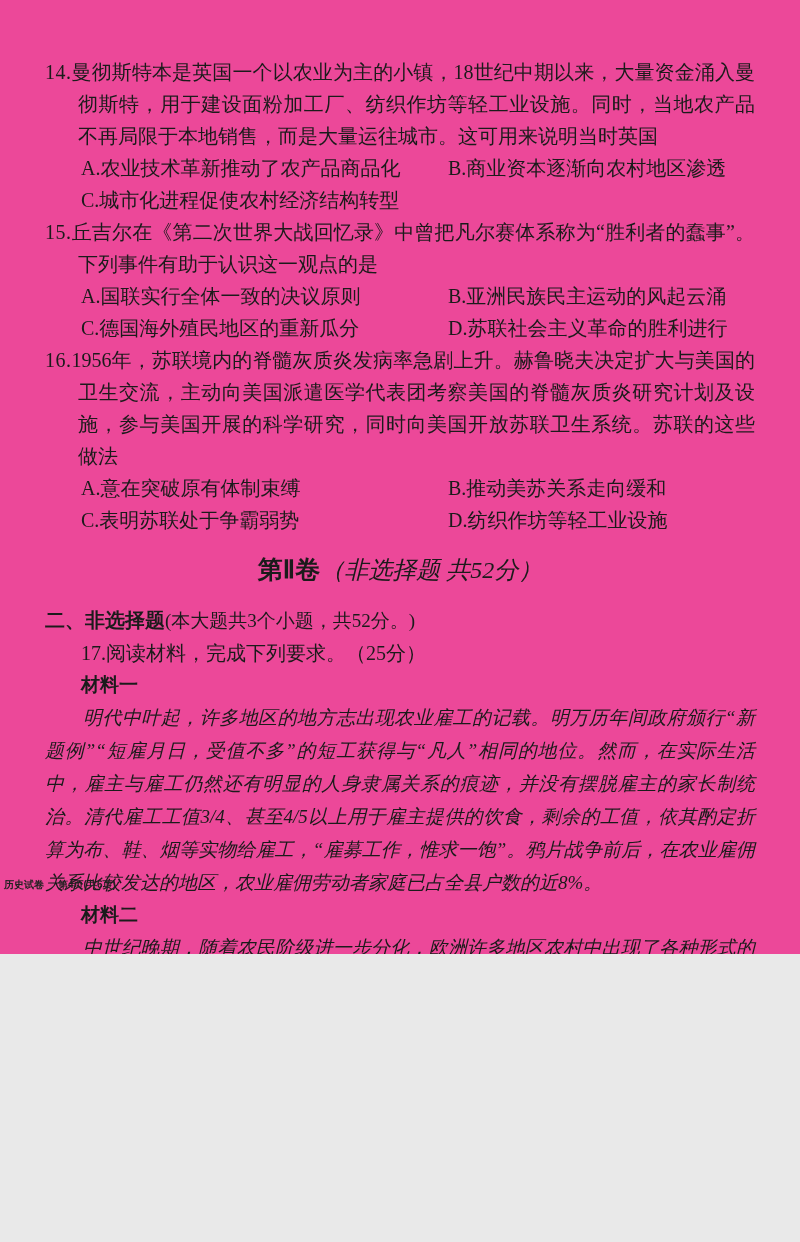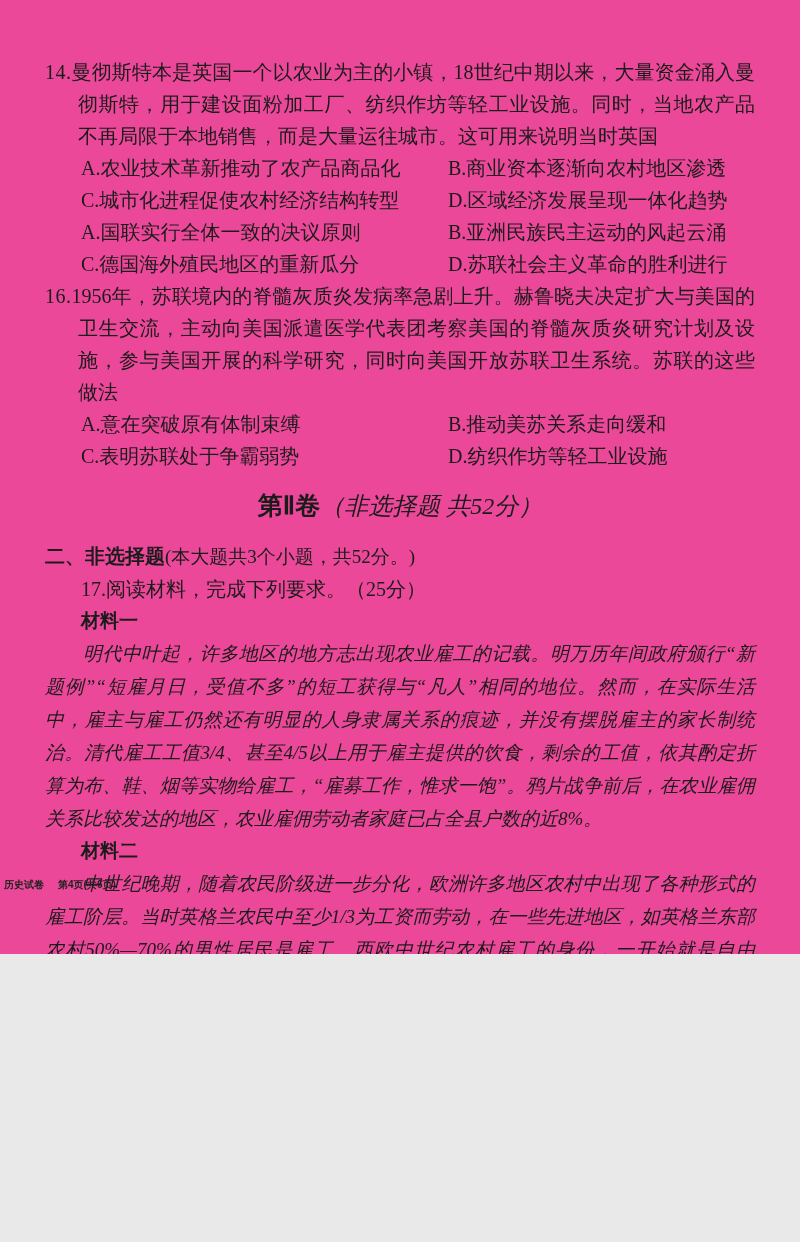--- a/index.html
+++ b/index.html
@@ -108,25 +108,25 @@
 
 <div class="page">
   <div class="content">
 
     <div class="question">
       <p class="q-stem"><span class="q-num">14.</span><span>曼彻斯特本是英国一个以农业为主的小镇，18世纪中期以来，大量资金涌入曼彻斯特，用于建设面粉加工厂、纺织作坊等轻工业设施。同时，当地农产品不再局限于本地销售，而是大量运往城市。这可用来说明当时英国</span></p>
       <div class="options">
         <div class="option">A.农业技术革新推动了农产品商品化</div>
         <div class="option">B.商业资本逐渐向农村地区渗透</div>
         <div class="option">C.城市化进程促使农村经济结构转型</div>
-        <div class="option">D.区域经济发展呈现一体化趋势</div>
       </div>
     </div>
 
     <div class="question">
+      <p class="q-stem"><span class="q-num">15.</span><span>丘吉尔在《第二次世界大战回忆录》中曾把凡尔赛体系称为“胜利者的蠢事”。下列事件有助于认识这一观点的是</span></p>
       <div class="options">
         <div class="option">A.国联实行全体一致的决议原则</div>
         <div class="option">B.亚洲民族民主运动的风起云涌</div>
         <div class="option">C.德国海外殖民地区的重新瓜分</div>
         <div class="option">D.苏联社会主义革命的胜利进行</div>
       </div>
     </div>
 
     <div class="question">
       <p class="q-stem"><span class="q-num">16.</span><span>1956年，苏联境内的脊髓灰质炎发病率急剧上升。赫鲁晓夫决定扩大与美国的卫生交流，主动向美国派遣医学代表团考察美国的脊髓灰质炎研究计划及设施，参与美国开展的科学研究，同时向美国开放苏联卫生系统。苏联的这些做法</span></p>

